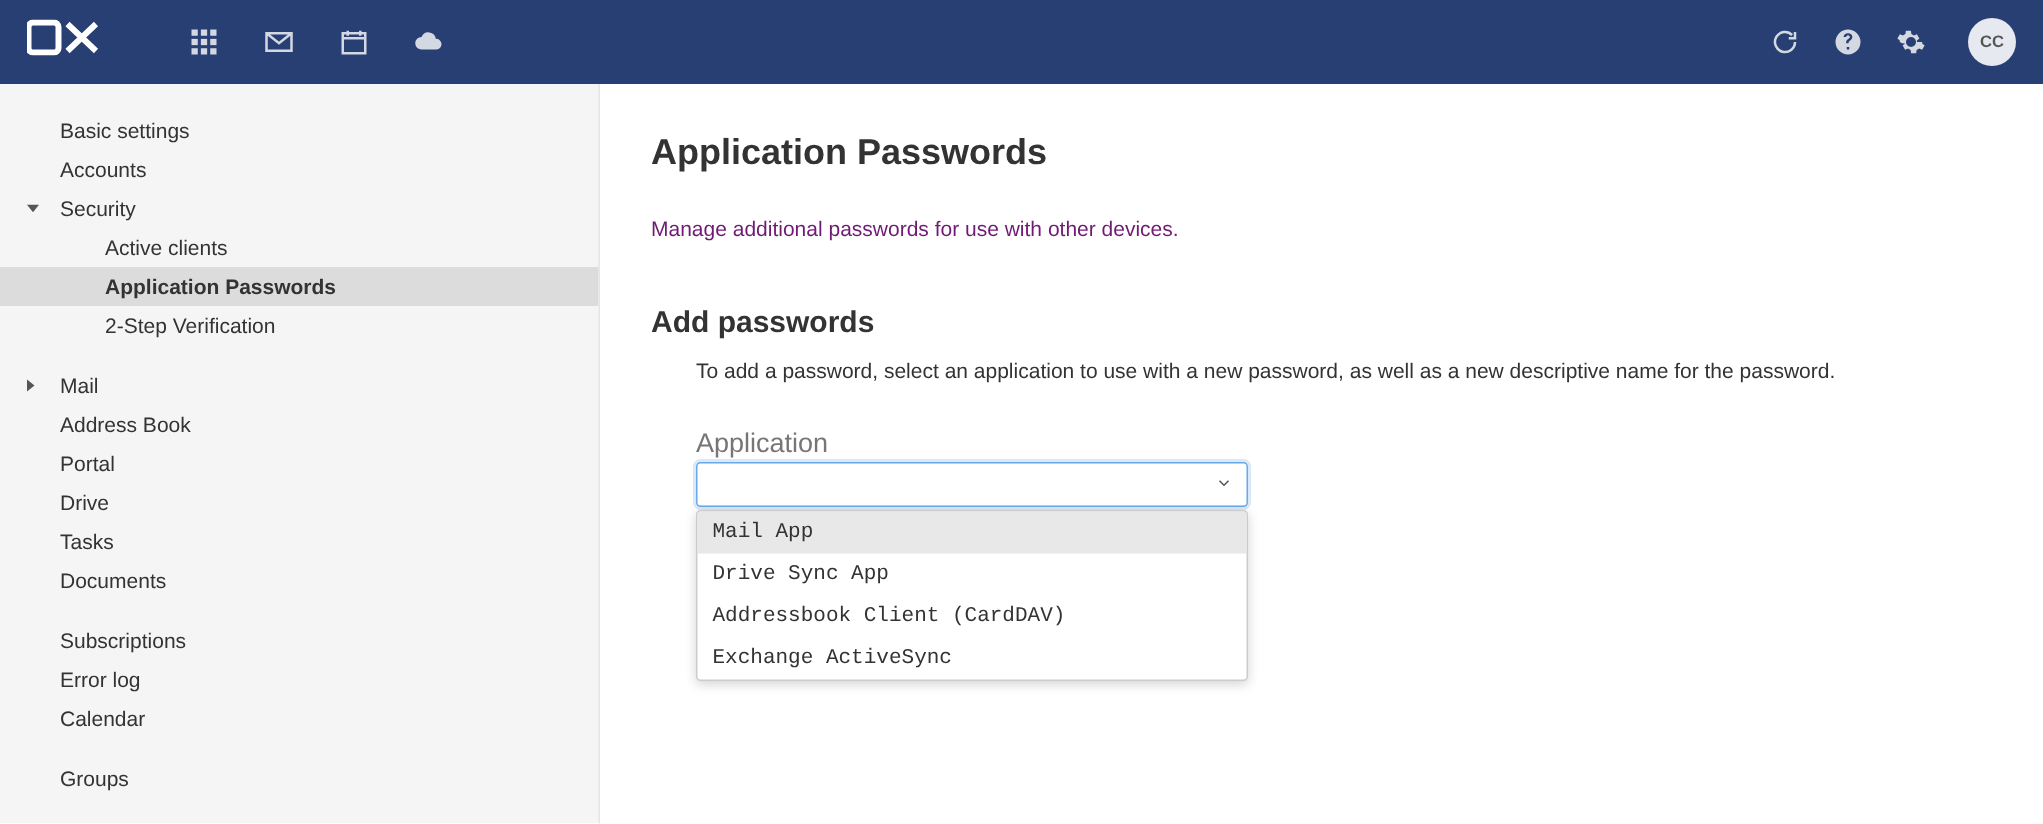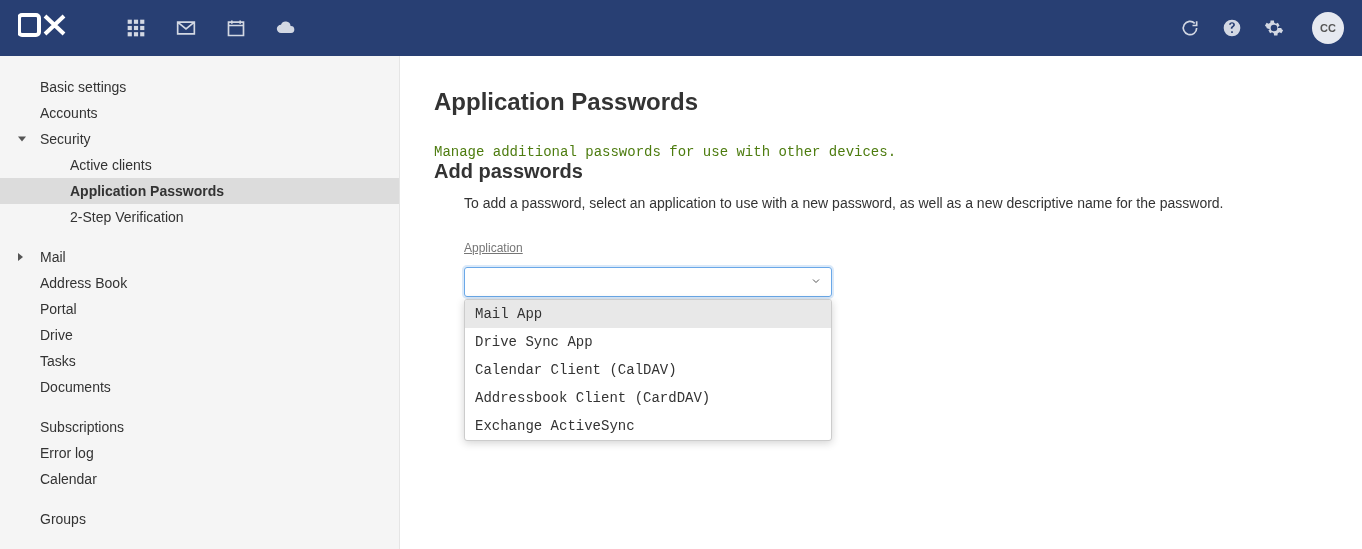--- a/index.html
+++ b/index.html
@@ -22,24 +22,24 @@
     .side-item.indent1 { padding-left: 70px; }
     .side-item.active { background: #dcdcdc; font-weight: 700; }
     .side-item.expanded::before, .side-item.collapsed::before { content: ""; position: absolute; left: 18px; top: 50%; width: 0; height: 0; }
     .side-item.expanded::before { border-left: 4px solid transparent; border-right: 4px solid transparent; border-top: 5px solid #555; transform: translateY(-50%); }
     .side-item.collapsed::before { border-top: 4px solid transparent; border-bottom: 4px solid transparent; border-left: 5px solid #555; transform: translateY(-50%); }
     .side-spacer { height: 14px; }
 
     
     .main { flex: 1; padding: 32px 0 0 34px; overflow: visible; position: relative; }
     h1.title { font-size: 24px; font-weight: 700; color: #333; margin-bottom: 28px; }
-    .subtitle { color: #4d7c0f; font-size: 14px; font-family: Liberation Mono, monospace; }
+    .subtitle { color: #701a75; margin-bottom: 44px; font-size: 14px; }
     .section-h { font-weight: 700; font-size: 20px; margin-bottom: 12px; }
     .section-body { padding-left: 30px; font-size: 14px; color: #333; }
-    .field-label { color: #767676; font-size: 12px; margin-top: 30px; margin-bottom: 12px; text-decoration: underline; }
+    .field-label { color: #767676; font-size: 18px; margin-top: 30px; margin-bottom: 2px; }
     .select-wrap { position: relative; width: 368px; }
     .select-box { width: 100%; height: 30px; border: 1px solid #6aa8e8; border-radius: 3px; background: #fff; cursor: pointer; padding: 0 30px 0 10px; display: flex; align-items: center; outline: 2px solid rgba(106,168,232,0.25); outline-offset: 0; }
     .select-caret { position: absolute; right: 10px; top: 50%; transform: translateY(-50%); pointer-events: none; }
     .select-caret svg { width: 12px; height: 12px; fill: #555; }
     .dropdown { position: absolute; top: 32px; left: 0; width: 100%; background: #fff; border: 1px solid #ccc; border-radius: 3px; box-shadow: 0 2px 8px rgba(0,0,0,0.18); overflow: hidden; font-family: Liberation Mono, monospace; }
     .dd-item { padding: 6px 10px; cursor: pointer; font-size: 14px; color: #333; }
     .dd-item.hover { background: #e8e8e8; }
   </style>
 </head>
 <body>
@@ -157,20 +157,19 @@
           <span></span>
           <span class="select-caret">
             <svg viewBox="0 0 24 24">
                 <path fill="none" stroke="#555" stroke-width="2" d="M6 9l6 6 6-6"></path>
               </svg>
           </span>
         </div>
         <div class="dropdown" id="dropdown">
             <div class="dd-item hover">Mail App</div>
             <div class="dd-item">Drive Sync App</div>
-            <div class="dd-item">Calendar Client (CalDAV)</div>
             <div class="dd-item">Addressbook Client (CardDAV)</div>
             <div class="dd-item">Exchange ActiveSync</div>
           </div>
       </div>
     </div>
   </div>
 </div>
 
 </body></html>

